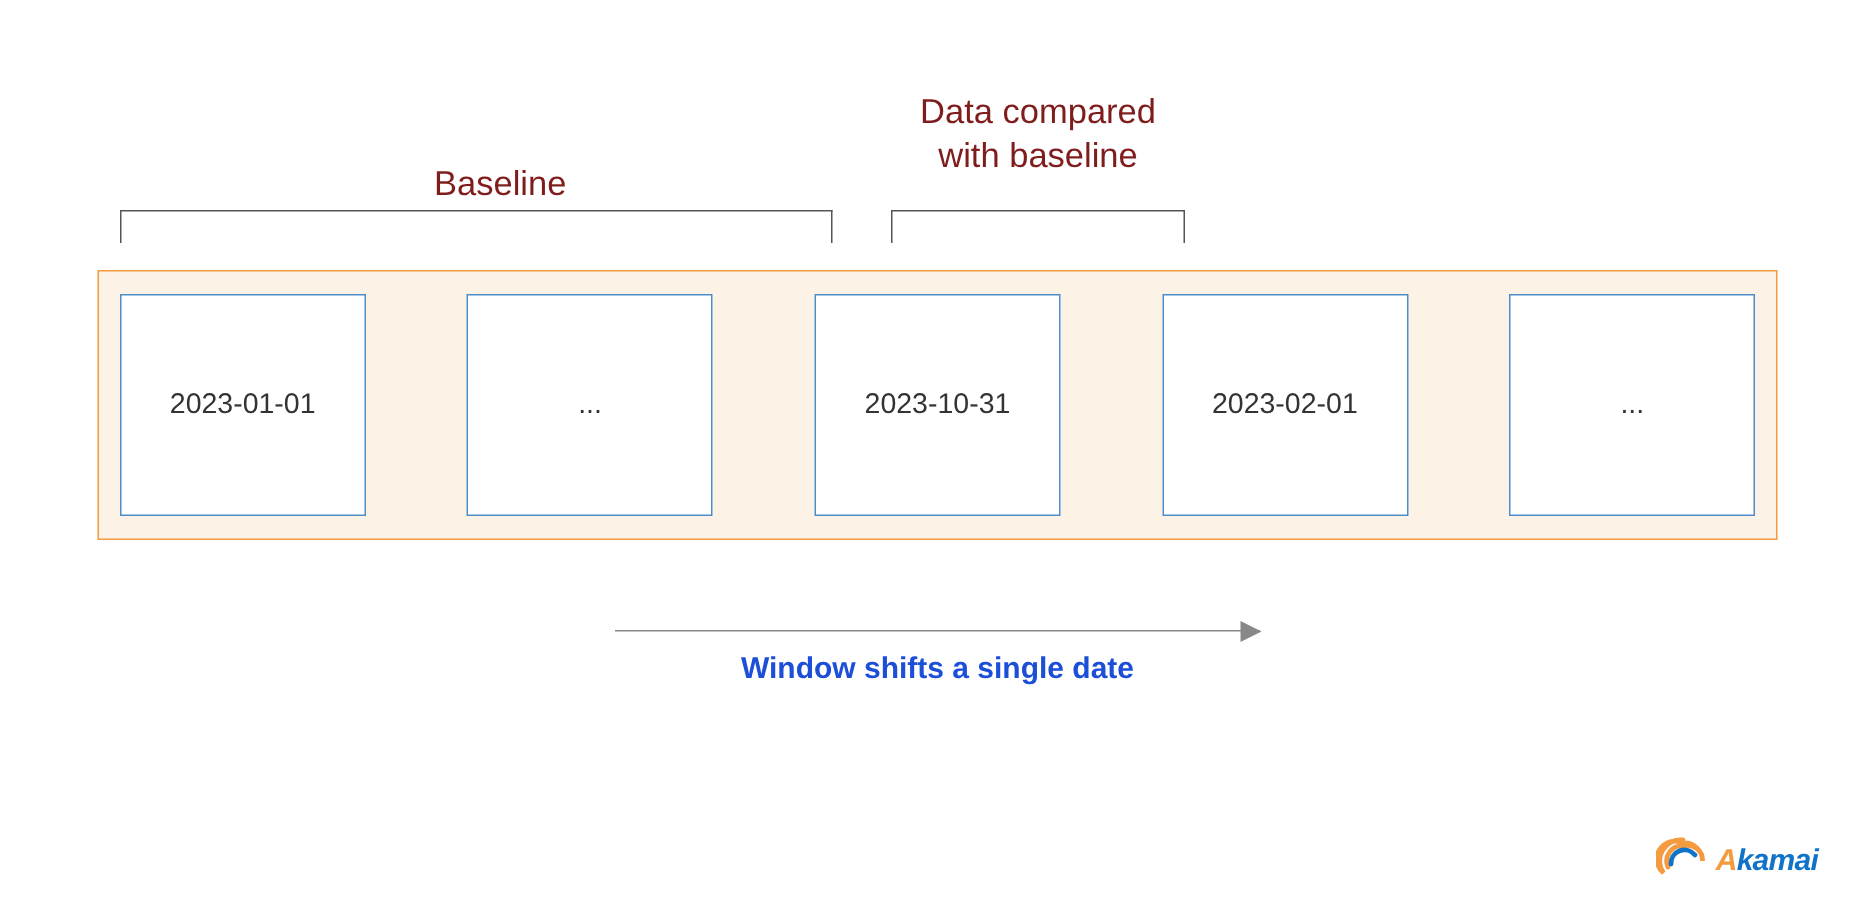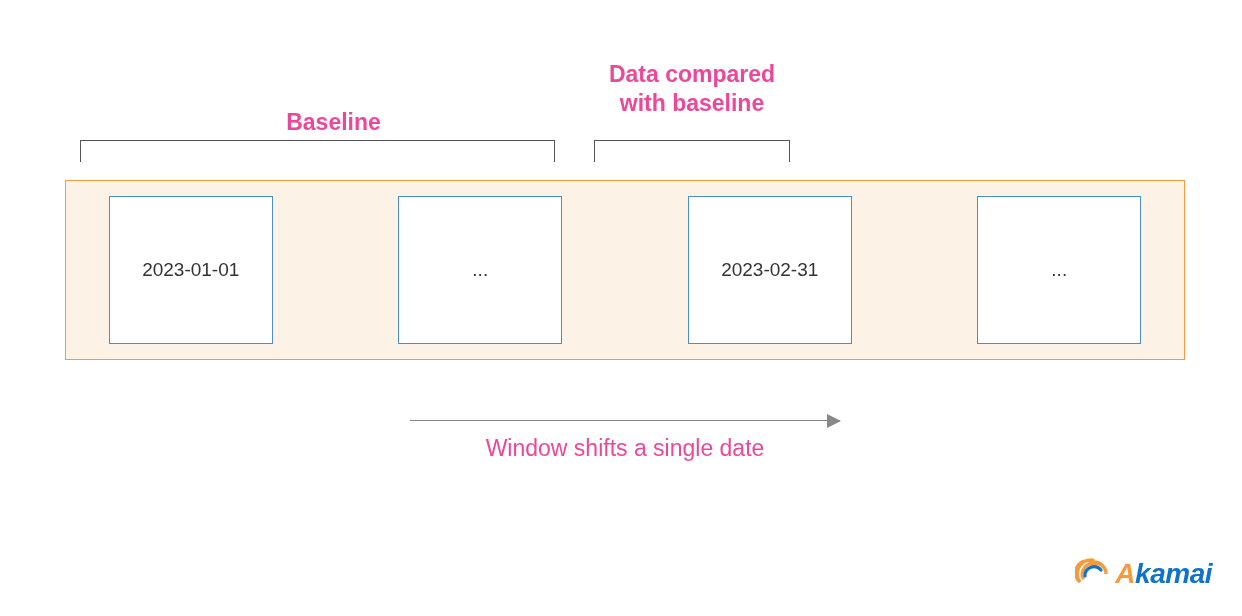--- a/index.html
+++ b/index.html
@@ -37,23 +37,23 @@
       width: 196px;
     }
     .labels-row {
       position: absolute;
       top: 82px;
       left: 80px;
       width: 1100px;
     }
     .label {
       position: absolute;
-      color: #ec4899;
+      color: #7f1d1d;
       font-size: 23px;
-      font-weight: 700;
+      font-weight: 400;
       text-align: center;
       line-height: 1.25;
     }
     .label-baseline {
       left: 16px;
       width: 475px;
       top: 26px;
     }
     .label-compared {
       left: 514px;
@@ -104,44 +104,44 @@
       position: absolute;
       right: -1px;
       top: -6px;
       width: 0;
       height: 0;
       border-left: 14px solid #888;
       border-top: 7px solid transparent;
       border-bottom: 7px solid transparent;
     }
     .caption {
-      color: #ec4899;
-      font-size: 23px;
-      font-weight: 400;
+      color: #1d4ed8;
+      font-size: 20px;
+      font-weight: 700;
       margin-top: 34px;
     }
     .logo {
       position: absolute;
       bottom: 24px;
       right: 30px;
       display: flex;
       align-items: center;
       gap: 4px;
     }
     .logo-swoosh {
       width: 36px;
       height: 36px;
       position: relative;
     }
     .logo-swoosh svg {
       width: 36px;
       height: 36px;
     }
     .logo-text {
-      font-size: 28px;
+      font-size: 20px;
       font-weight: 600;
       font-style: italic;
       letter-spacing: -0.5px;
     }
     .logo-text .orange {
       color: #f49b3f;
     }
     .logo-text .blue {
       color: #1173c7;
     }
@@ -155,21 +155,22 @@
 </div>
 
 <div class="brackets-row">
   <div class="bracket bracket-baseline"></div>
   <div class="bracket bracket-compared"></div>
 </div>
 
 <div class="container">
   <div class="date-box">2023-01-01</div>
   <div class="date-box">...</div>
-  <div class="date-box">2023-02-31</div>
+  <div class="date-box">2023-10-31</div>
+  <div class="date-box">2023-02-01</div>
   <div class="date-box">...</div>
 </div>
 
 <div class="arrow-area">
   <div class="arrow-line">
     <div class="arrow-head"></div>
   </div>
   <div class="caption">Window shifts a single date</div>
 </div>
 

